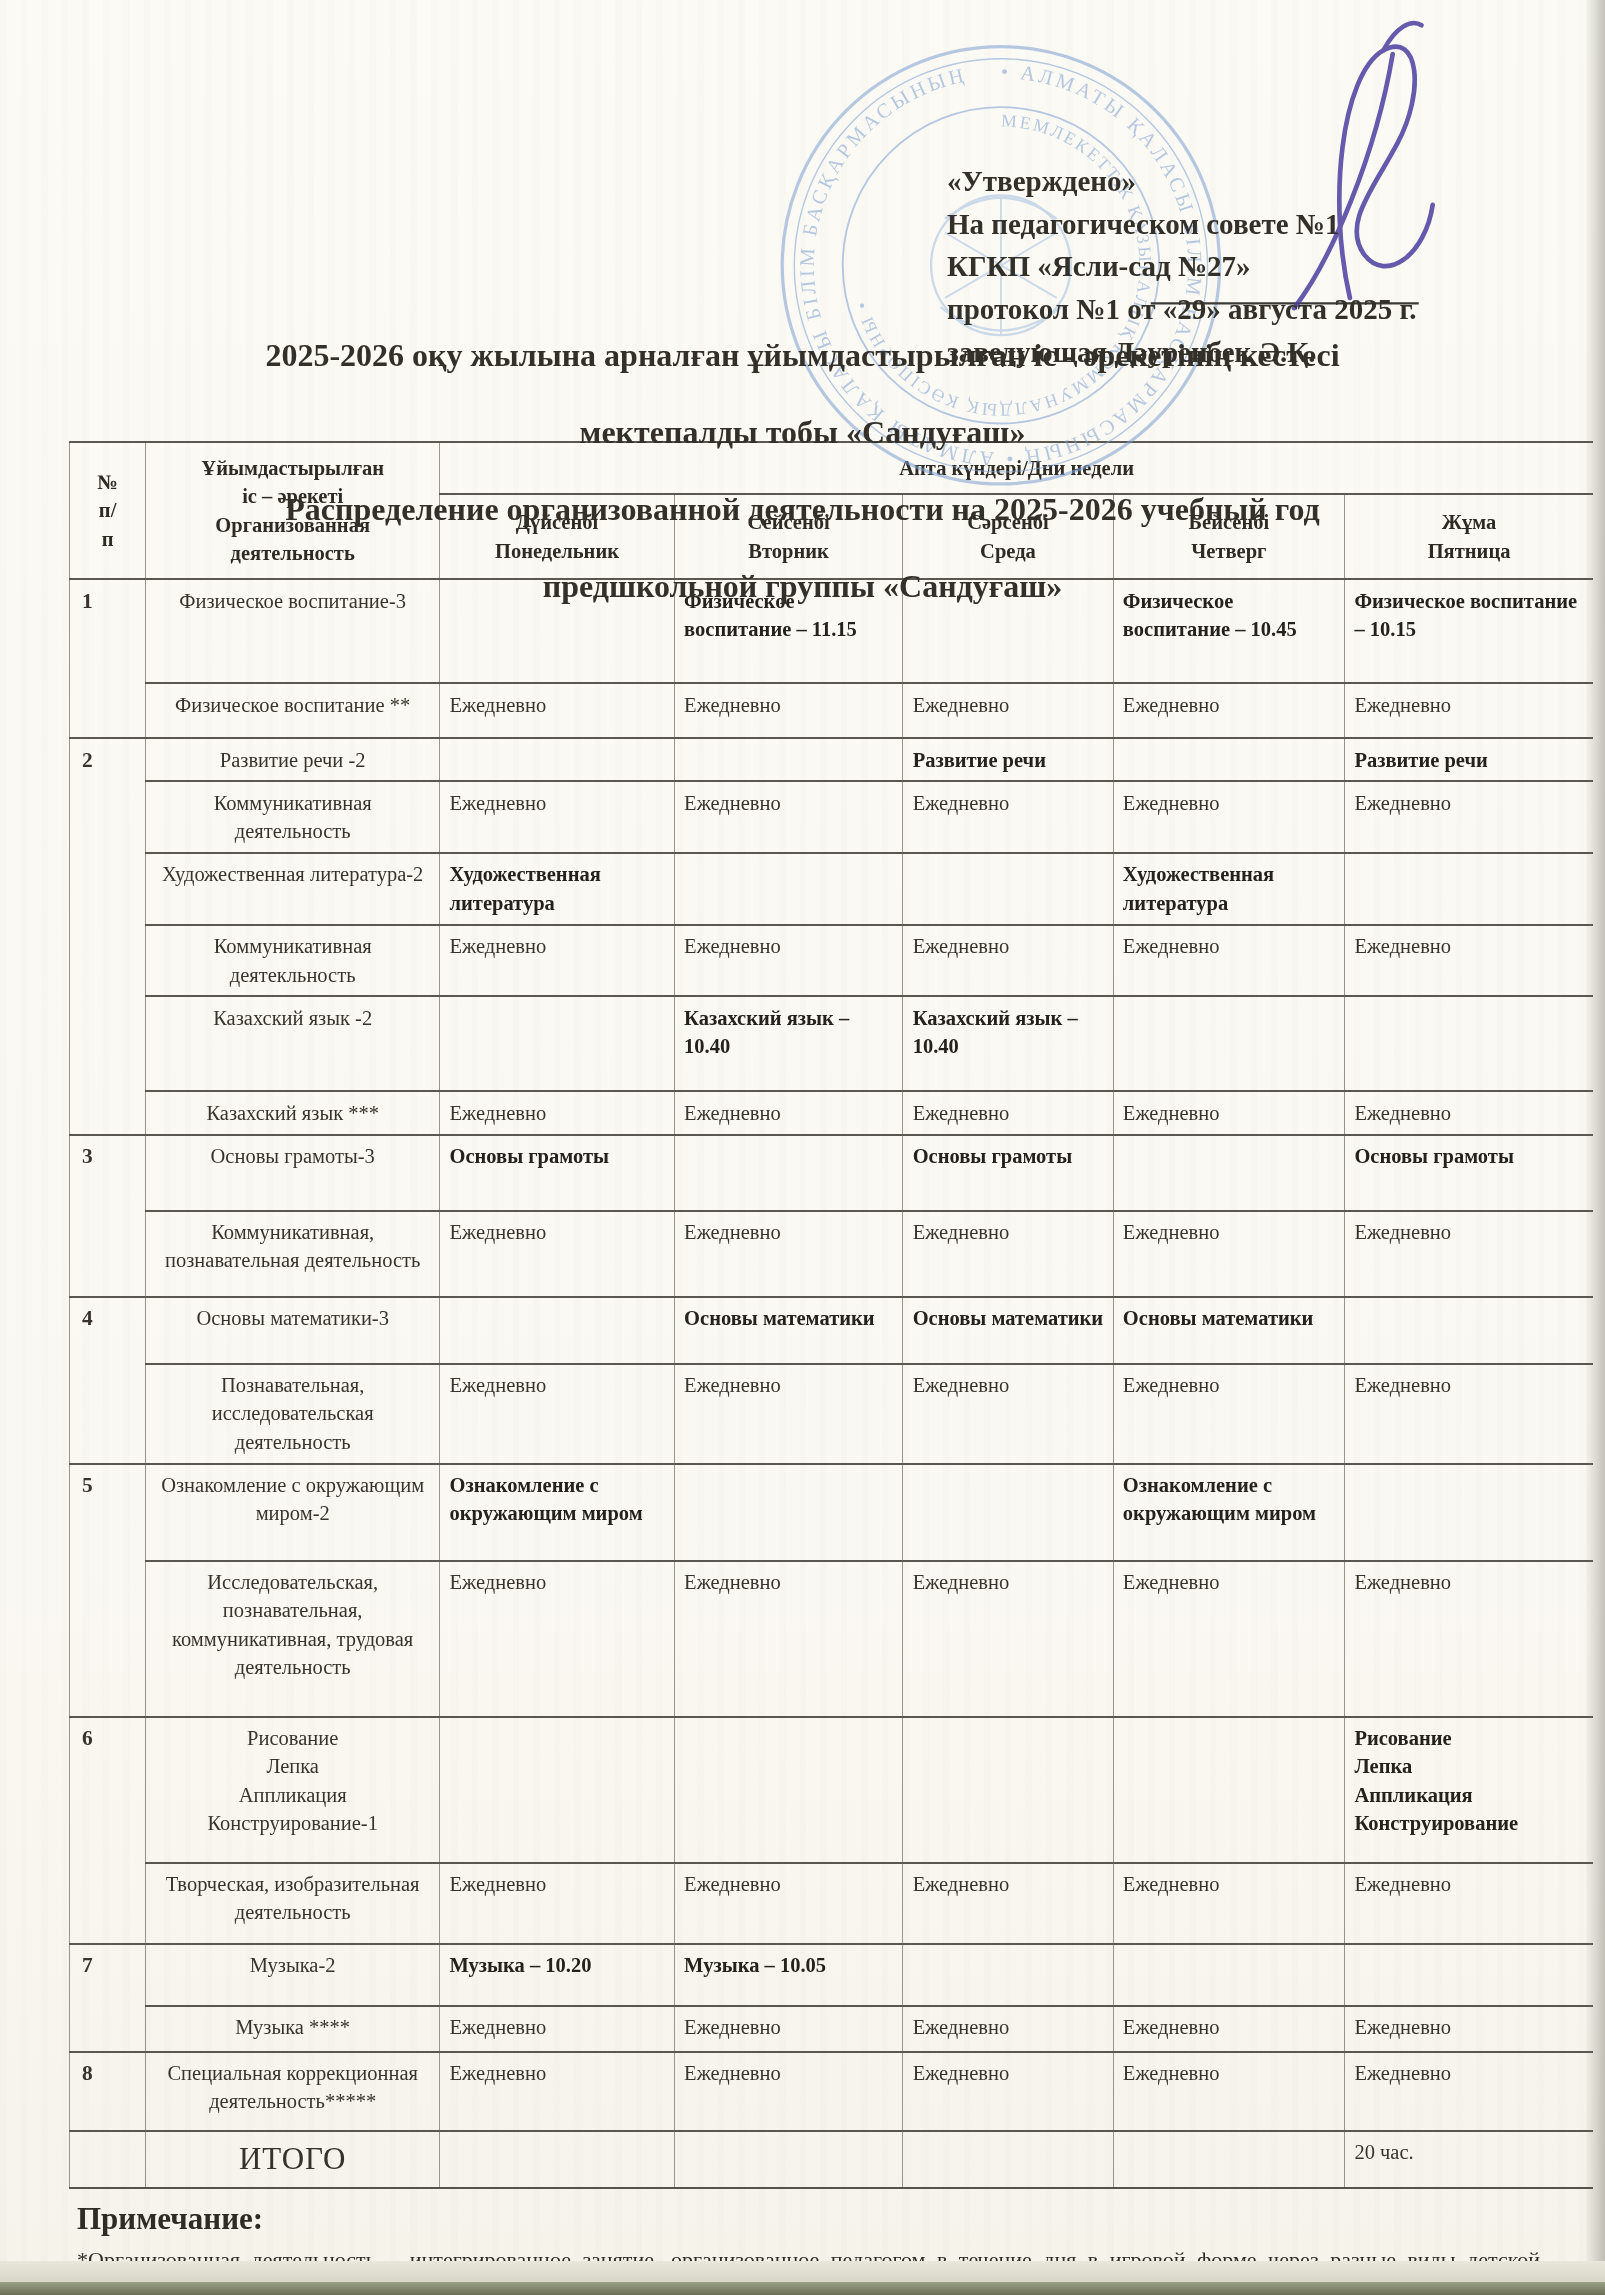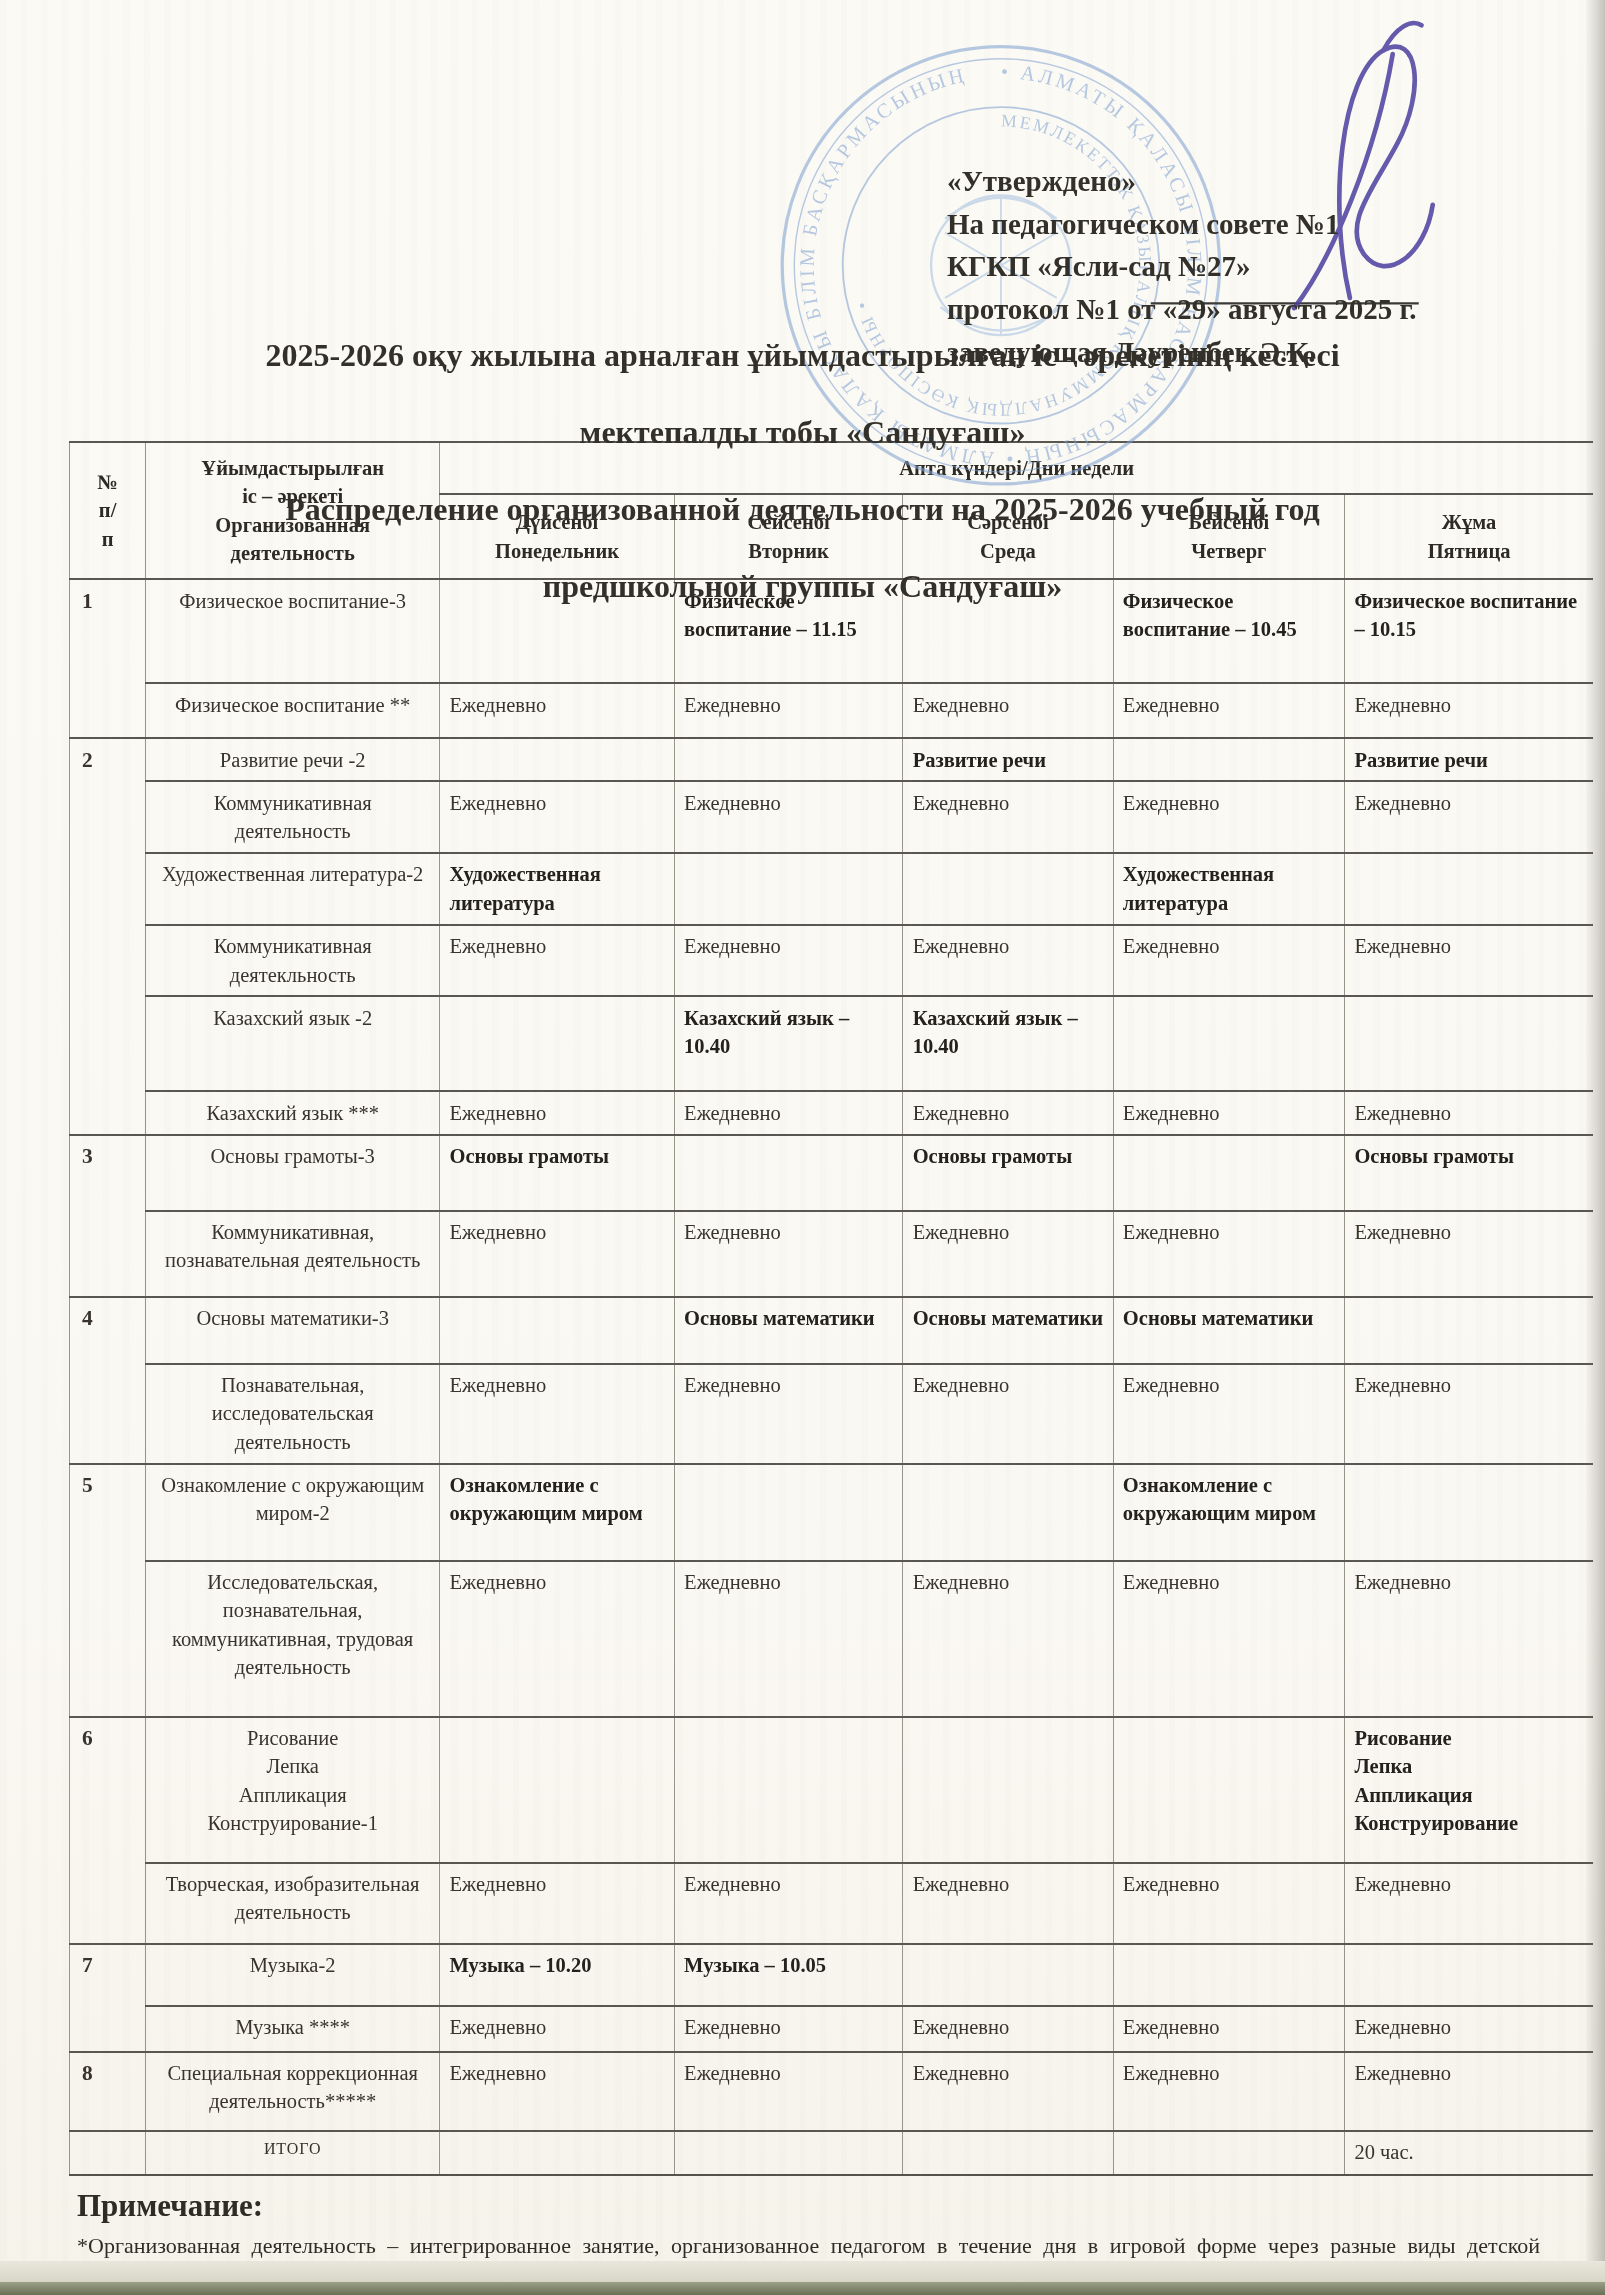--- a/index.html
+++ b/index.html
@@ -64,21 +64,21 @@
   }
   .sched th { font-weight: bold; vertical-align: middle; color: #2e2b25; }
   .week-h { text-align: center; height: 37px; }
   .day-h { text-align: center; height: 70px; }
   .day-h .kk, .day-h .ru { display: block; }
   .num-h, .act-h { text-align: center; }
   td.num { font-weight: bold; text-align: left; padding-left: 12px; font-size: 21.4px; }
   td.lbl { text-align: center; }
   tr.ev td.c { font-weight: bold; color: #25221d; }
   tr.daily td.c { font-weight: normal; }
-  tr.totals td.lbl { font-size: 16px; letter-spacing: 0.9px; color: #35322c; }
+  tr.totals td.lbl { font-size: 31px; letter-spacing: 0.9px; color: #35322c; }
   
   tr.h220 td { height: 89px; } tr.h115 td { height: 40px; }
   tr.h80  td { height: 24px; }  tr.h140 td { height: 52px; }
   tr.h150 td { height: 57px; } tr.h135 td { height: 50px; }
   tr.h200 td { height: 80px; } tr.h70  td { height: 19.5px; }
   tr.h160 td { height: 61px; } tr.h180 td { height: 71px; }
   tr.h185 td { height: 73px; } tr.h205 td { height: 82px; }
   tr.h330 td { height: 141px; } tr.h310 td { height: 131px; }
   tr.h170 td { height: 66px; } tr.h130 td { height: 47px; }
   tr.h95  td { height: 31px; }  tr.h165 td { height: 64px; }

